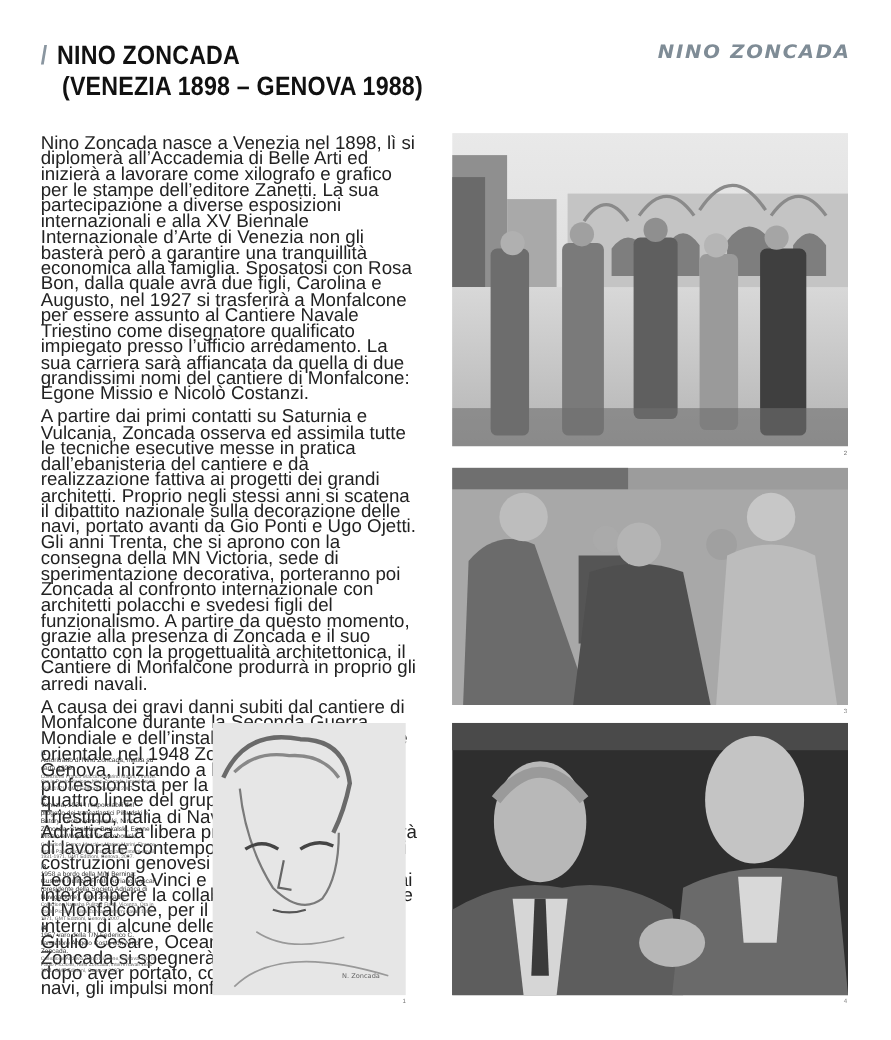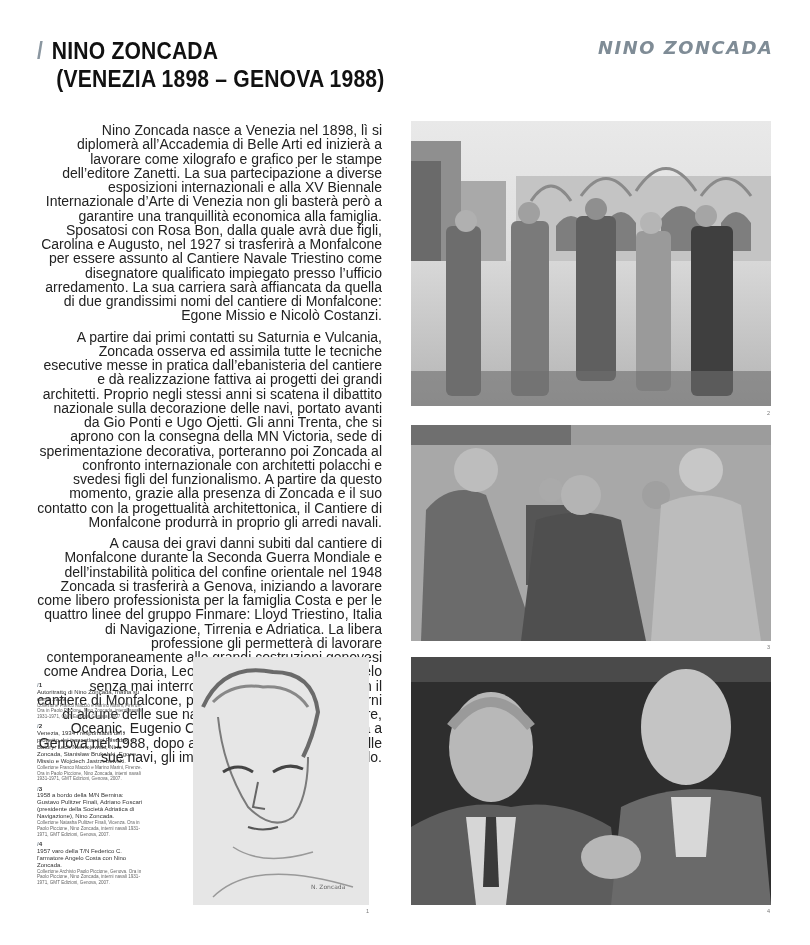--- a/index.html
+++ b/index.html
@@ -1,21 +1,21 @@
 <!DOCTYPE html>
 <html><head>
 <meta charset="utf-8">
 <style>
   html, body { margin:0; padding:0; background:#ffffff; }
   body { width:810px; height:945px; position:relative; overflow:hidden; font-family:"Liberation Sans", sans-serif; color:#222; }
   .title { position:absolute; left:37px; top:37px; font-family:"Liberation Sans", sans-serif; font-weight:700; font-size:24px; line-height:28px; color:#111; letter-spacing:0.2px; transform:scaleX(0.88); transform-origin:left top; }
   .title .slash { color:#8a96a0; font-weight:700; margin-right:10px; }
   .title .line2 { display:block; padding-left:22px; }
   .logo { position:absolute; left:598px; top:38px; font-family:"DejaVu Sans", sans-serif; font-weight:700; font-size:17px; color:#7f8c96; letter-spacing:1.5px; font-style:italic; transform:scaleX(1.05); transform-origin:left top; }
-  .body-text { position:absolute; left:37px; top:123px; width:345px; font-size:14px; line-height:14.25px; color:#222;text-align:right; }
+  .body-text { position:absolute; left:37px; top:123px; width:345px; font-size:17px; line-height:14.25px; color:#222; }
   .body-text p { margin:0 0 7px 0; }
   .captions { position:absolute; left:37px; top:682px; width:108px; font-size:5.4px; line-height:6.6px; color:#444; }
   .cap { margin-bottom:4px; }
   .cap-num { font-size:6.2px; font-weight:700; color:#333; }
   .cap-num .sl { color:#8a96a0; font-weight:700; }
   .cap-title { font-size:6px; line-height:7px; color:#333; }
   .cap-src { font-size:4.6px; line-height:5.6px; color:#666; }
   .photo { position:absolute; overflow:hidden; }
   .photo svg { display:block; width:100%; height:100%; }
   .pnum { position:absolute; font-size:5.5px; color:#777; }

